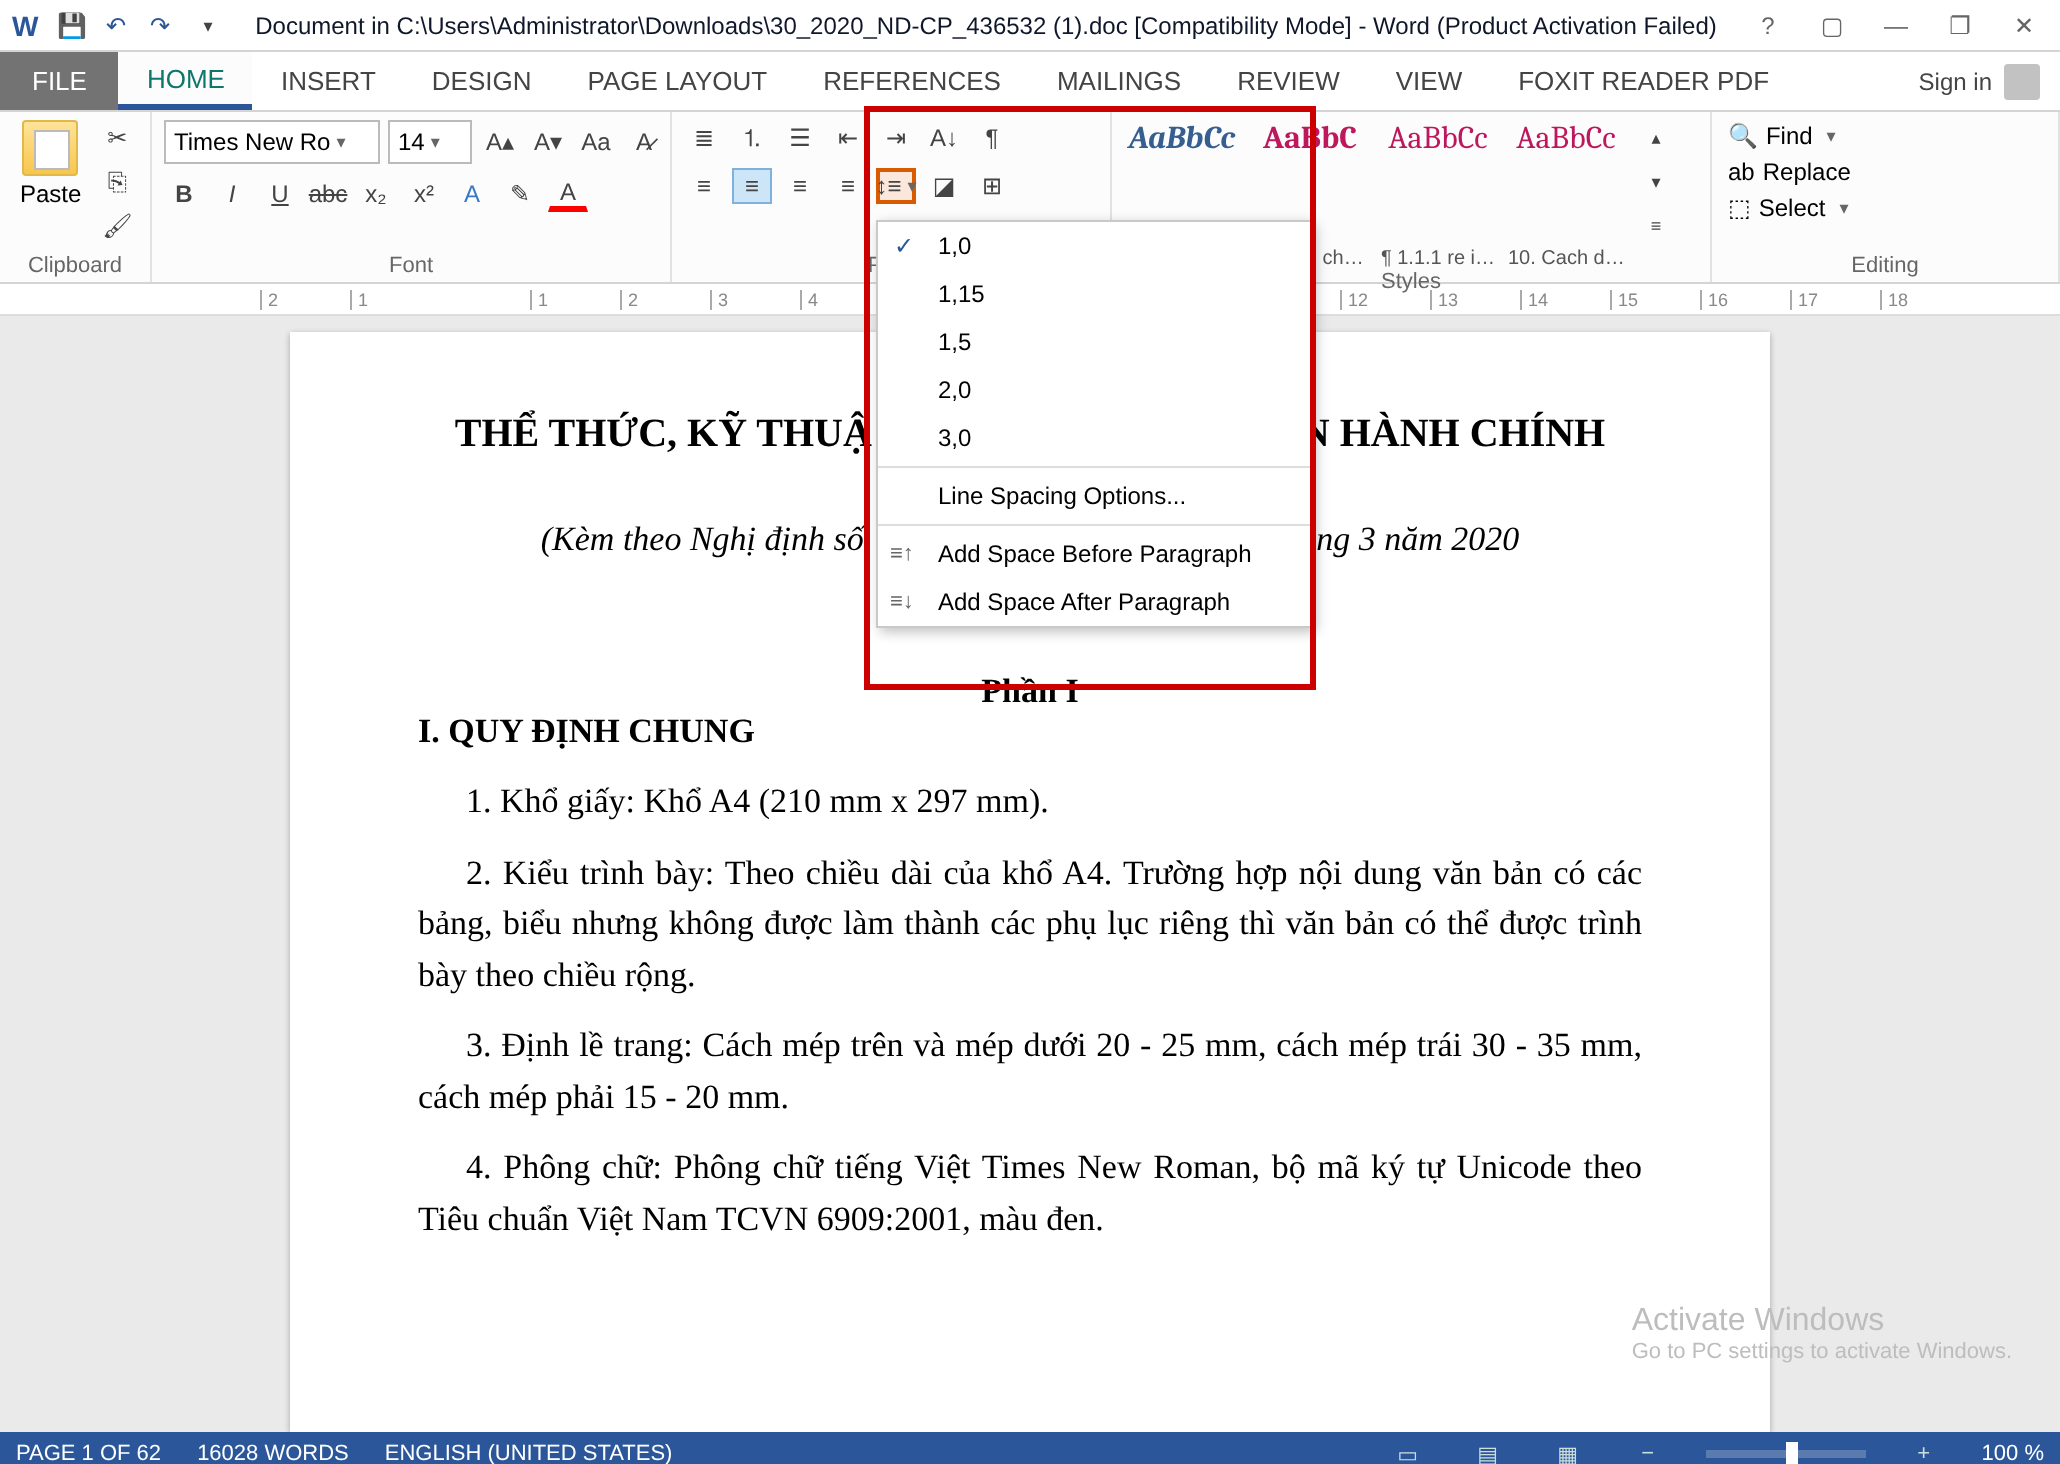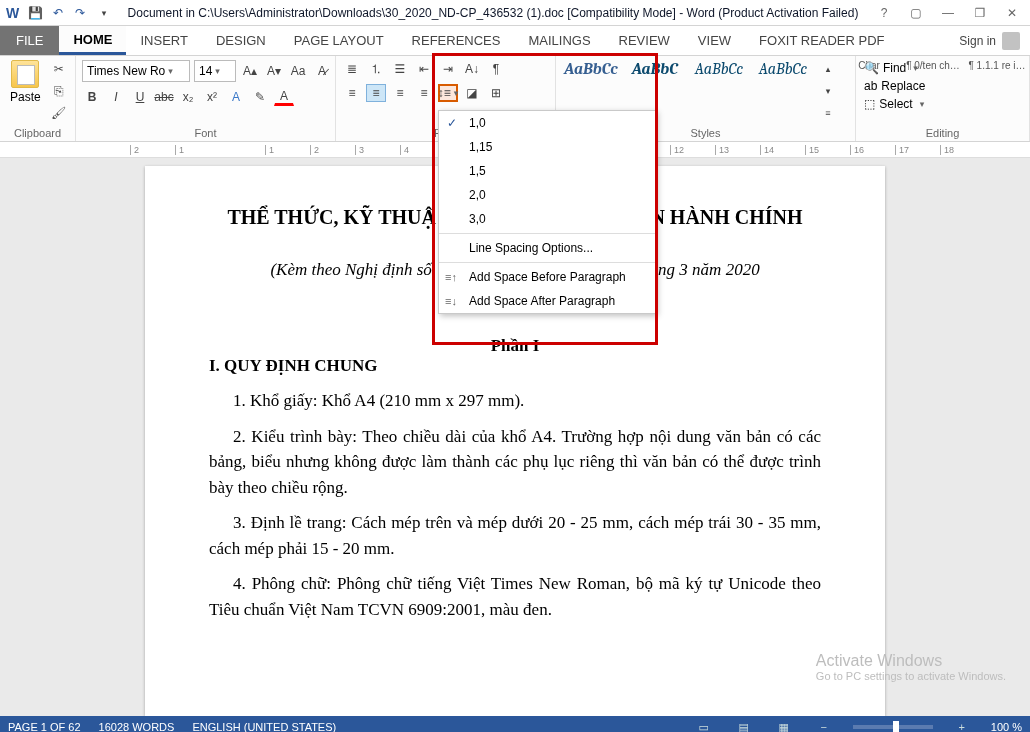--- a/index.html
+++ b/index.html
@@ -6,39 +6,39 @@
 body { font-family: "Segoe UI", Tahoma, sans-serif; font-size: 12px; background: #fff; width: 1030px; height: 732px; overflow: hidden; position: relative; }
 .titlebar { height: 26px; background: #fff; display: flex; align-items: center; border-bottom: 1px solid #d4d4d4; gap: 4px; padding: 0 6px; }
 .titlebar .qat { display: flex; align-items: center; gap: 6px; }
 .titlebar .word-icon { color: #2b579a; font-weight: bold; font-size: 14px; }
 .titlebar .title { flex: 1; text-align: center; color: #0f172a; font-size: 12px; white-space: nowrap; overflow: hidden; }
 .titlebar .wincontrols { display: flex; gap: 8px; color: #666; }
 .wincontrols span { width: 24px; text-align: center; cursor: pointer; }
 .tabbar { height: 30px; display: flex; align-items: stretch; background: #fff; border-bottom: 1px solid #d4d4d4; }
 .tabbar .filetab { background: #737373; color: #fff; padding: 0 16px; display: flex; align-items: center; font-size: 13px; }
 .tabbar .tab { padding: 0 14px; display: flex; align-items: center; color: #444; font-size: 13px; cursor: pointer; }
-.tabbar .tab.active { color: #000000; border-bottom: 3px solid #2b579a; background: #fcfcfc; font-weight: bold; }
+.tabbar .tab.active { color: #0f766e; border-bottom: 3px solid #2b579a; background: #fcfcfc; }
 .tabbar .spacer { flex: 1; }
 .tabbar .signin { padding: 0 10px; display: flex; align-items: center; gap: 6px; color: #444; }
 .ribbon { height: 86px; background: #fcfcfc; border-bottom: 1px solid #d4d4d4; display: flex; }
 .ribbon-group { border-right: 1px solid #e2e2e2; display: flex; flex-direction: column; padding: 4px 6px 0; position: relative; }
 .ribbon-group .group-body { flex: 1; display: flex; gap: 4px; align-items: flex-start; }
 .ribbon-group .group-label { text-align: center; color: #666; font-size: 11px; padding-bottom: 2px; }
 .paste-btn { display: flex; flex-direction: column; align-items: center; gap: 2px; padding: 0 4px; }
 .paste-icon { width: 28px; height: 28px; background: linear-gradient(#ffe399,#f7c64c); border: 1px solid #e0b94a; border-radius: 2px; position: relative; }
 .paste-icon::after { content: ''; position: absolute; top: 4px; left: 5px; width: 16px; height: 18px; background: #fff; border: 1px solid #bbb; }
 .small-row { display: flex; gap: 4px; align-items: center; }
 .small-col { display: flex; flex-direction: column; gap: 4px; }
 .icon-btn { width: 20px; height: 18px; display: inline-flex; align-items: center; justify-content: center; color: #444; cursor: pointer; border: 1px solid transparent; }
 .font-name { border: 1px solid #bbb; background: #fff; height: 22px; width: 108px; padding: 0 4px; display: flex; align-items: center; font-size: 12px; }
 .font-size { border: 1px solid #bbb; background: #fff; height: 22px; width: 42px; padding: 0 4px; display: flex; align-items: center; font-size: 12px; }
 .combo-arrow { font-size: 9px; color: #666; padding-left: 3px; }
 .styles-gallery { display: flex; gap: 6px; align-items: flex-start; }
 .style-item { width: 58px; text-align: center; font-size: 10px; color: #555; cursor: pointer; }
-.style-sample { font-family: Cambria, serif; font-size: 16px; color: #0c4a6e; white-space: nowrap; font-style: italic; }
+.style-sample { font-family: Cambria, serif; font-size: 16px; color: #be185d; white-space: nowrap; }
 .style-sample.italic { font-style: italic; }
 .style-sample.blue { color: #365f91; font-weight: bold; }
 .style-name { white-space: nowrap; overflow: hidden; }
 .editing-list { display: flex; flex-direction: column; gap: 2px; font-size: 12px; }
 .editing-list div { display: flex; align-items: center; gap: 4px; cursor: pointer; padding: 1px 2px; }
 .ruler { height: 16px; background: #fff; border-bottom: 1px solid #ddd; display: flex; align-items: center; padding-left: 130px; gap: 0; font-size: 9px; color: #888; }
 .ruler .seg { width: 45px; border-left: 1px solid #aaa; padding-left: 3px; }
 .doc-area { position: relative; height: 558px; background: #eaeaea; display: flex; justify-content: center; overflow: hidden; }
 .page { width: 740px; background: #fff; margin-top: 8px; box-shadow: 0 1px 3px rgba(0,0,0,.3); padding: 40px 64px 20px; font-family: "Times New Roman", serif; color: #000; }
 .page h2 { text-align: center; font-size: 20px; font-weight: bold; margin-bottom: 4px; }
@@ -175,21 +175,21 @@
         <span class="icon-btn">≡</span>
         <span class="icon-btn line-spacing-btn">↕≡<span class="combo-arrow">▾</span></span>
         <span class="icon-btn">◪</span>
         <span class="icon-btn">⊞</span>
       </div>
     </div>
     <div class="group-label">Para</div>
   </div>
 
   <div class="ribbon-group" style="width:300px;">
-    <div class="group-body" style="flex-direction:row;gap:2px;align-items:stretch;">
+    <div class="group-body" style="flex-direction:column;gap:2px;align-items:stretch;">
       <div class="styles-gallery">
         <div class="style-item">
             <div class="style-sample italic blue">AaBbCc</div>
           </div>
         <div class="style-item">
             <div class="style-sample"><b>AaBbC</b></div>
           </div>
         <div class="style-item">
             <div class="style-sample">AaBbCc</div>
           </div>

